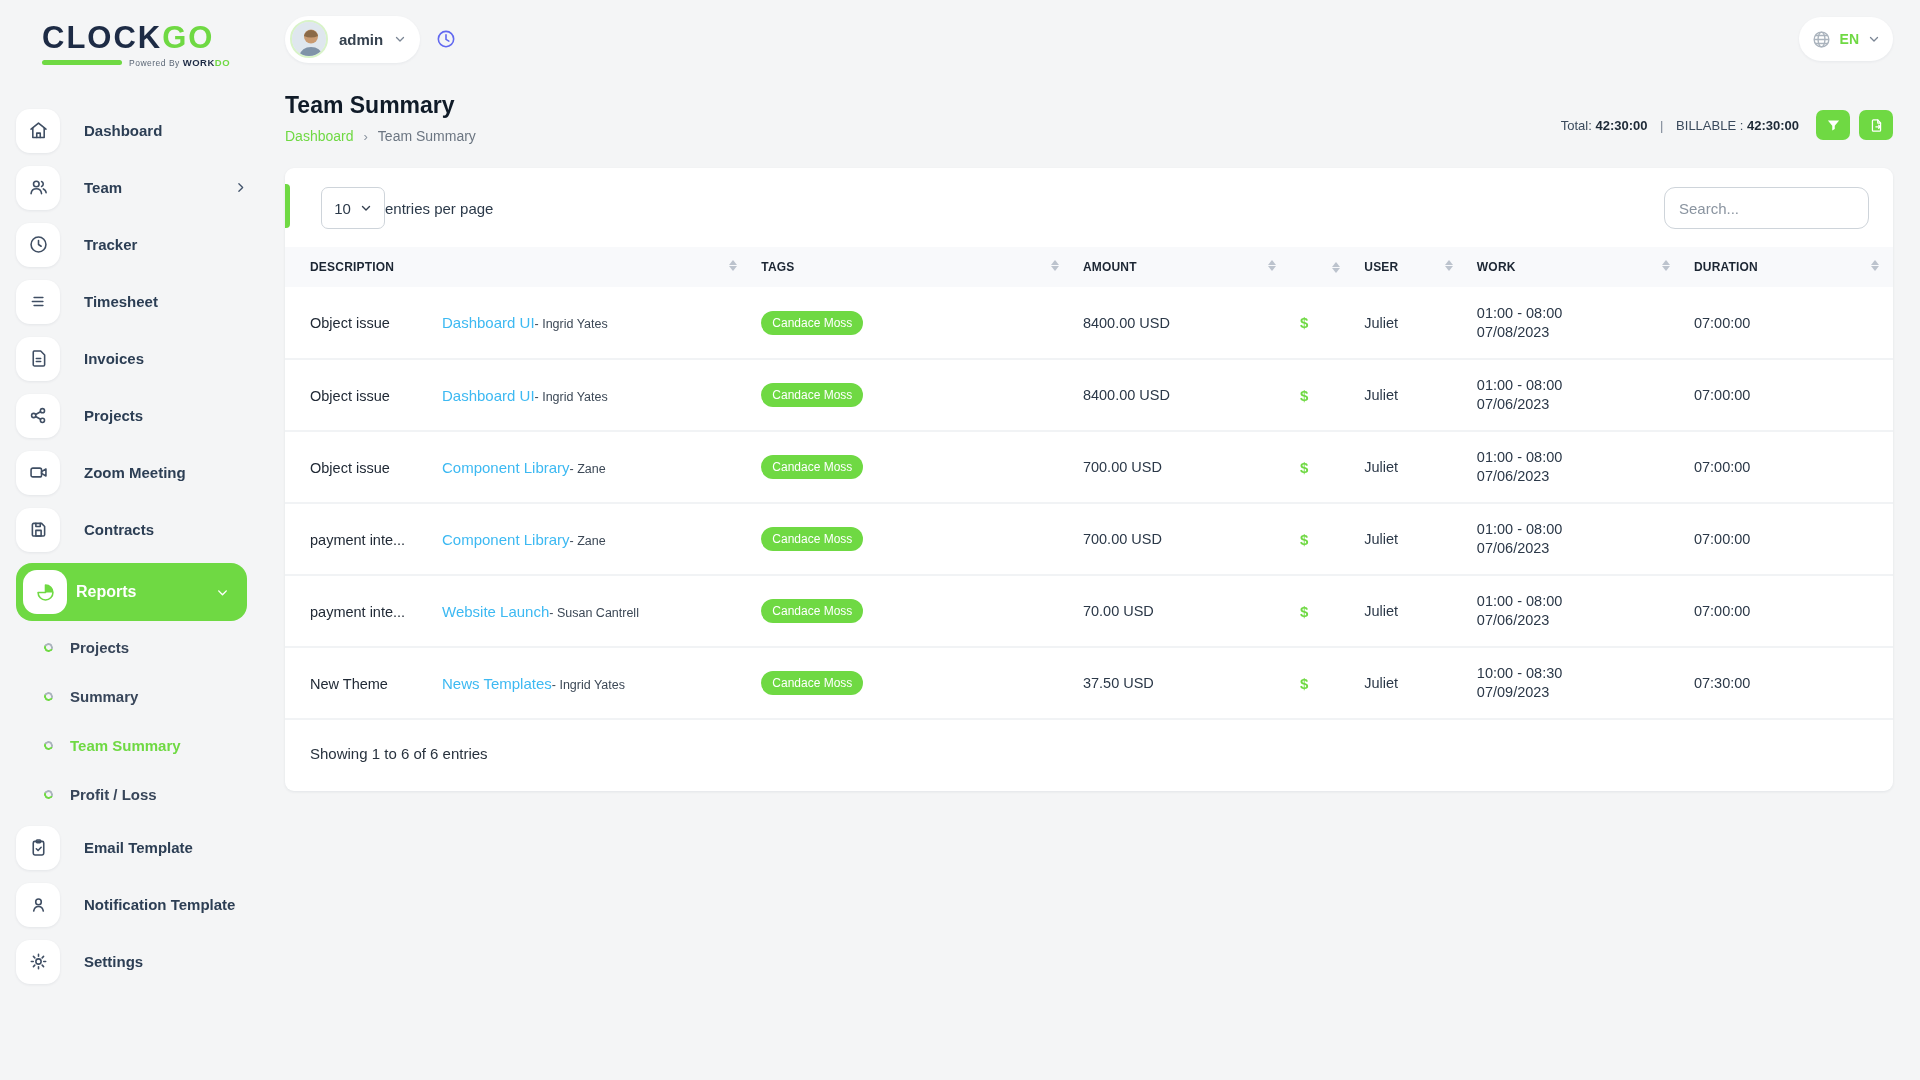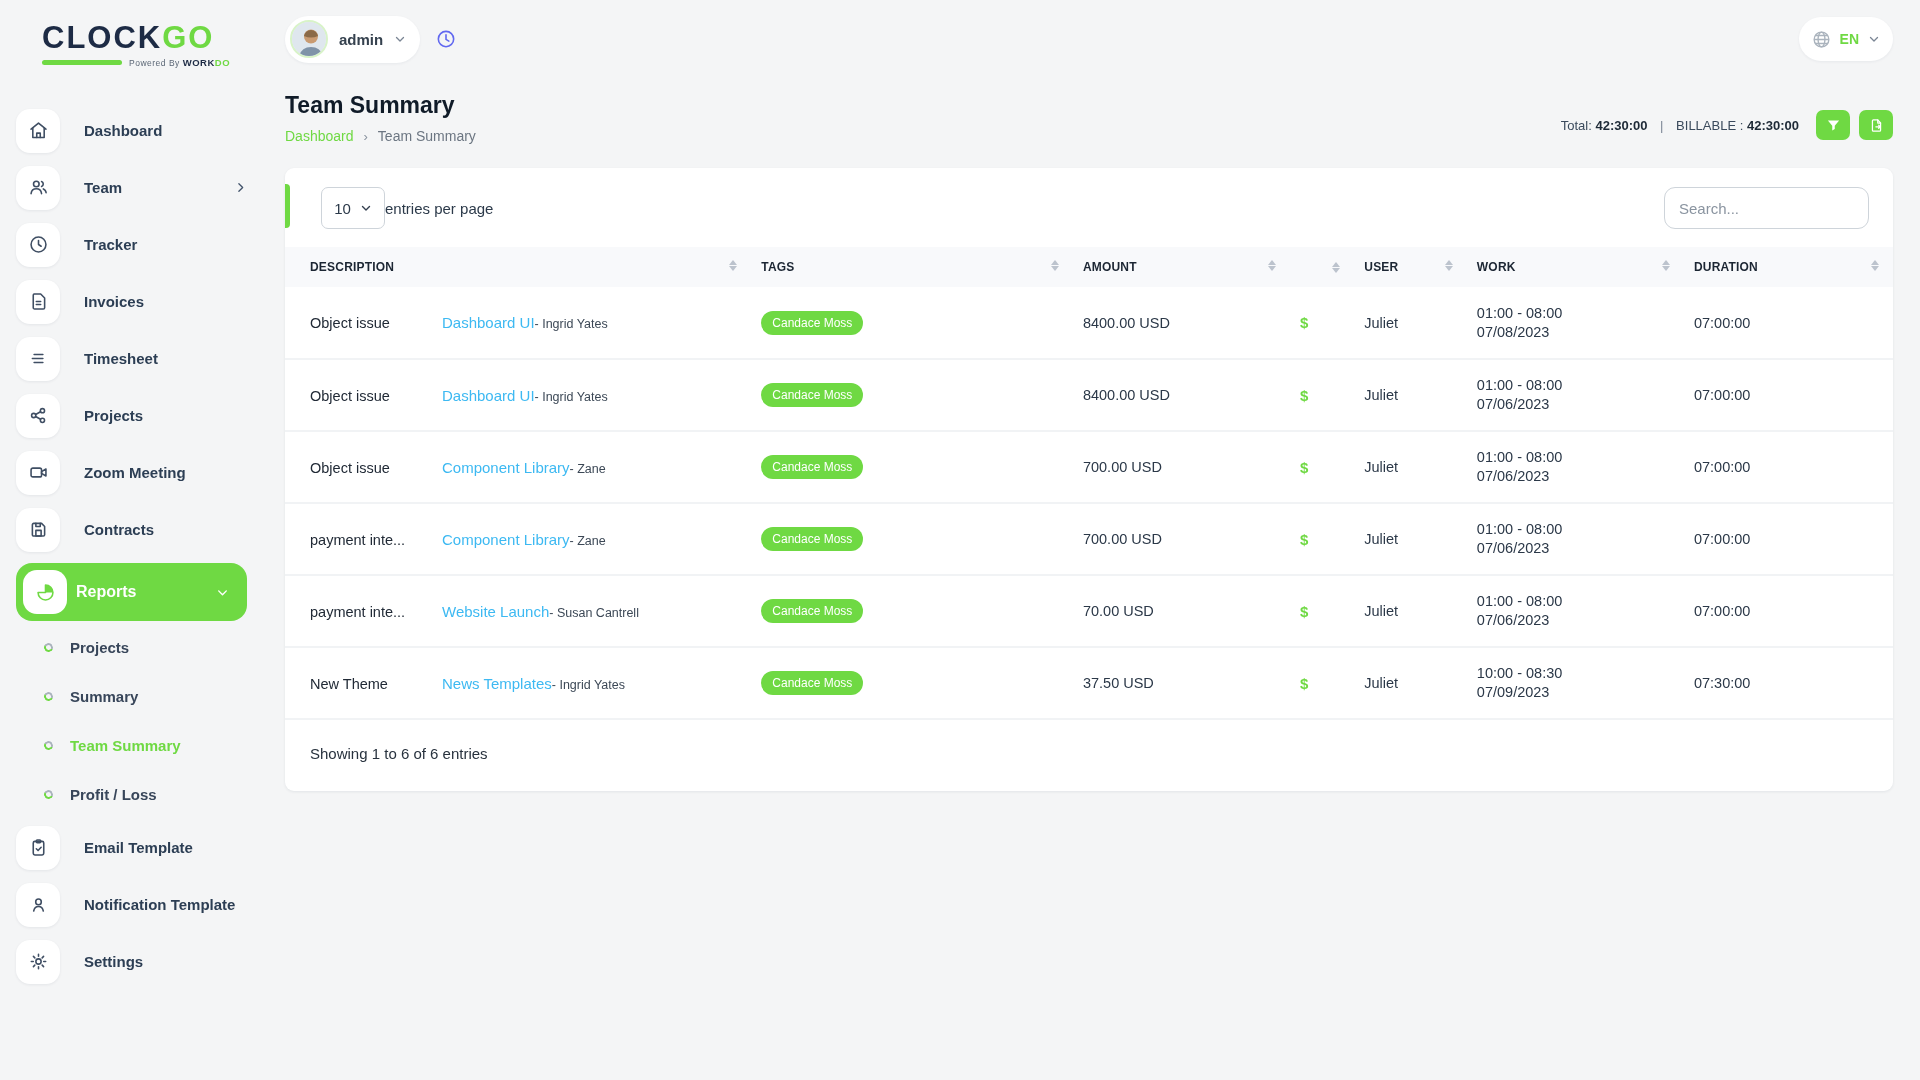--- a/index.html
+++ b/index.html
@@ -185,34 +185,34 @@
                 <circle cx="12" cy="12" r="8.5"></circle>
                 <path d="M12 7.5V12l3 2"></path>
               </svg>
             </span>
     <span class="side-label">Tracker</span>
   </div>
 
   <div class="side-item">
     <span class="icon-box">
               <svg viewBox="0 0 24 24" fill="none" stroke="currentColor" stroke-width="1.8" stroke-linecap="round" stroke-linejoin="round">
+                <path d="M7 7.5h10M5 12h12M7 16.5h10"></path>
+              </svg>
+            </span>
+    <span class="side-label">Timesheet</span>
+  </div>
+
+  <div class="side-item">
+    <span class="icon-box">
+              <svg viewBox="0 0 24 24" fill="none" stroke="currentColor" stroke-width="1.8" stroke-linecap="round" stroke-linejoin="round">
                 <path d="M7 3.5h7.5L19 8v11a1.5 1.5 0 0 1-1.5 1.5h-10A1.5 1.5 0 0 1 6 19V5A1.5 1.5 0 0 1 7 3.5z"></path>
                 <path d="M9.5 12h5M9.5 15.5h5"></path>
               </svg>
             </span>
     <span class="side-label">Invoices</span>
-  </div>
-
-  <div class="side-item">
-    <span class="icon-box">
-              <svg viewBox="0 0 24 24" fill="none" stroke="currentColor" stroke-width="1.8" stroke-linecap="round" stroke-linejoin="round">
-                <path d="M7 7.5h10M5 12h12M7 16.5h10"></path>
-              </svg>
-            </span>
-    <span class="side-label">Timesheet</span>
   </div>
 
   <div class="side-item">
     <span class="icon-box">
               <svg viewBox="0 0 24 24" fill="none" stroke="currentColor" stroke-width="1.8" stroke-linecap="round" stroke-linejoin="round">
                 <circle cx="6.5" cy="12" r="2.4"></circle>
                 <circle cx="16.5" cy="6.5" r="2.4"></circle>
                 <circle cx="16.5" cy="17.5" r="2.4"></circle>
                 <path d="M8.7 10.9l5.6-3.2M8.7 13.1l5.6 3.2"></path>
               </svg>

